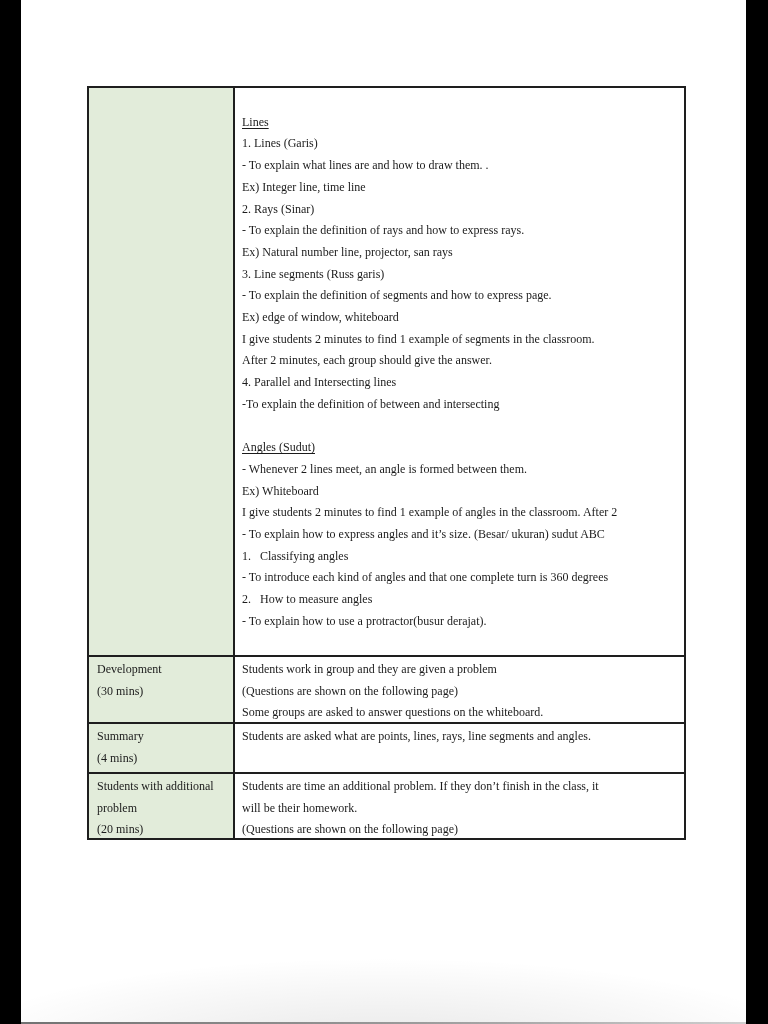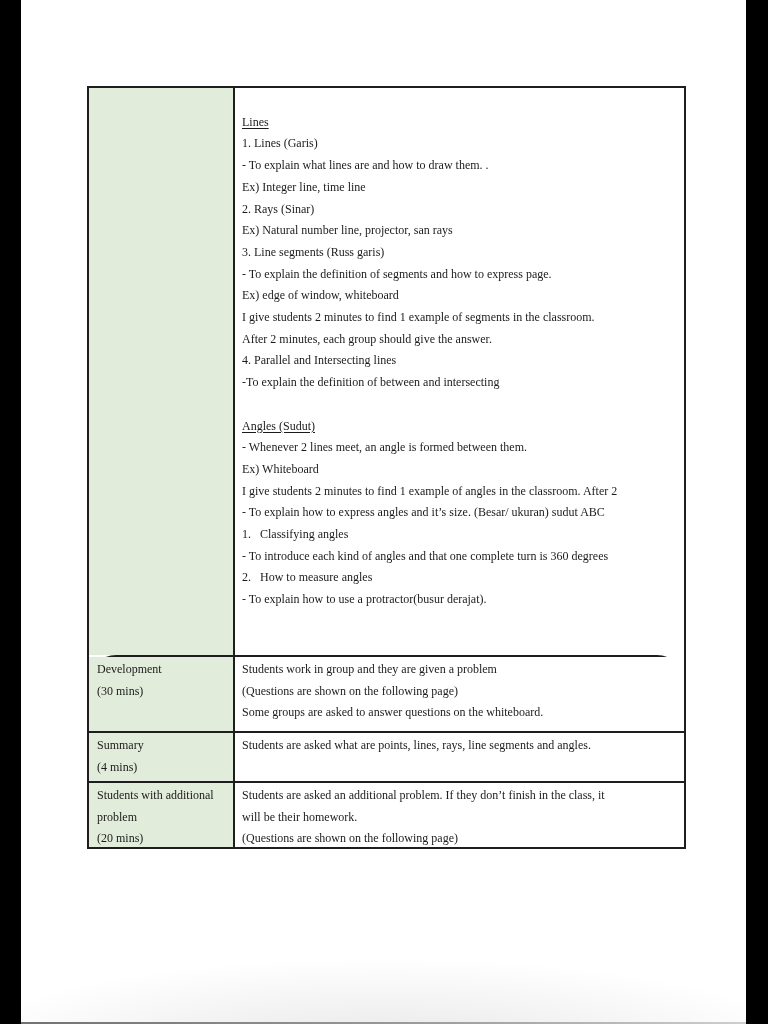--- a/index.html
+++ b/index.html
@@ -39,21 +39,21 @@
     border: 2px solid var(--border-color, #1e1e1e);
     background: #fff;
     z-index: 1;
   }
   .t-row {
     display: flex;
     border-top: 2px solid var(--border-color, #1e1e1e);
   }
   .t-row:first-child { border-top: none; }
   .t-row.row-0 { height: 567px; }
-  .t-row.row-1 { height: 76px; border-radius: 27px; }
+  .t-row.row-1 { height: 67px; }
   .t-row.row-2 { height: 50px; }
   .t-row.row-3 { height: 66px; }
 
   .stage-cell {
     width: 146px;
     background: var(--stage-bg, #e2ecda);
     border-right: 2px solid var(--border-color, #1e1e1e);
     padding: 2px 6px 2px 8px;
     overflow: hidden;
   }
@@ -81,20 +81,21 @@
 <div class="lesson-table" id="table-root">
     <div class="t-row row-0">
       <div class="stage-cell"></div>
       <div class="content-cell">
         <div class="line"></div>
         <div class="line underline">Lines</div>
         <div class="line">1. Lines (Garis)</div>
         <div class="line">- To explain what lines are and how to draw them. .</div>
         <div class="line">Ex) Integer line, time line</div>
         <div class="line">2. Rays (Sinar)</div>
+        <div class="line">- To explain the definition of rays and how to express rays.</div>
         <div class="line">Ex) Natural number line, projector, san rays</div>
         <div class="line">3. Line segments (Russ garis)</div>
         <div class="line">- To explain the definition of segments and how to express page.</div>
         <div class="line">Ex) edge of window, whiteboard</div>
         <div class="line">I give students 2 minutes to find 1 example of segments in the classroom.</div>
         <div class="line">After 2 minutes, each group should give the answer.</div>
         <div class="line">4. Parallel and Intersecting lines</div>
         <div class="line">-To explain the definition of between and intersecting</div>
         <div class="line"></div>
         <div class="line underline">Angles (Sudut)</div>
@@ -128,21 +129,21 @@
         <div class="line">Students are asked what are points, lines, rays, line segments and angles.</div>
       </div>
     </div>
     <div class="t-row row-3">
       <div class="stage-cell">
         <div class="line">Students with additional</div>
         <div class="line">problem</div>
         <div class="line">(20 mins)</div>
       </div>
       <div class="content-cell">
-        <div class="line">Students are asked an additional problem. If they don’t finish in the class, it</div>
+        <div class="line">Students are time an additional problem. If they don’t finish in the class, it</div>
         <div class="line">will be their homework.</div>
         <div class="line">(Questions are shown on the following page)</div>
       </div>
     </div>
   </div>
 
 <div class="page-bottom-shadow"></div>
 <div class="page-bottom-edge"></div>
 
 </body></html>

